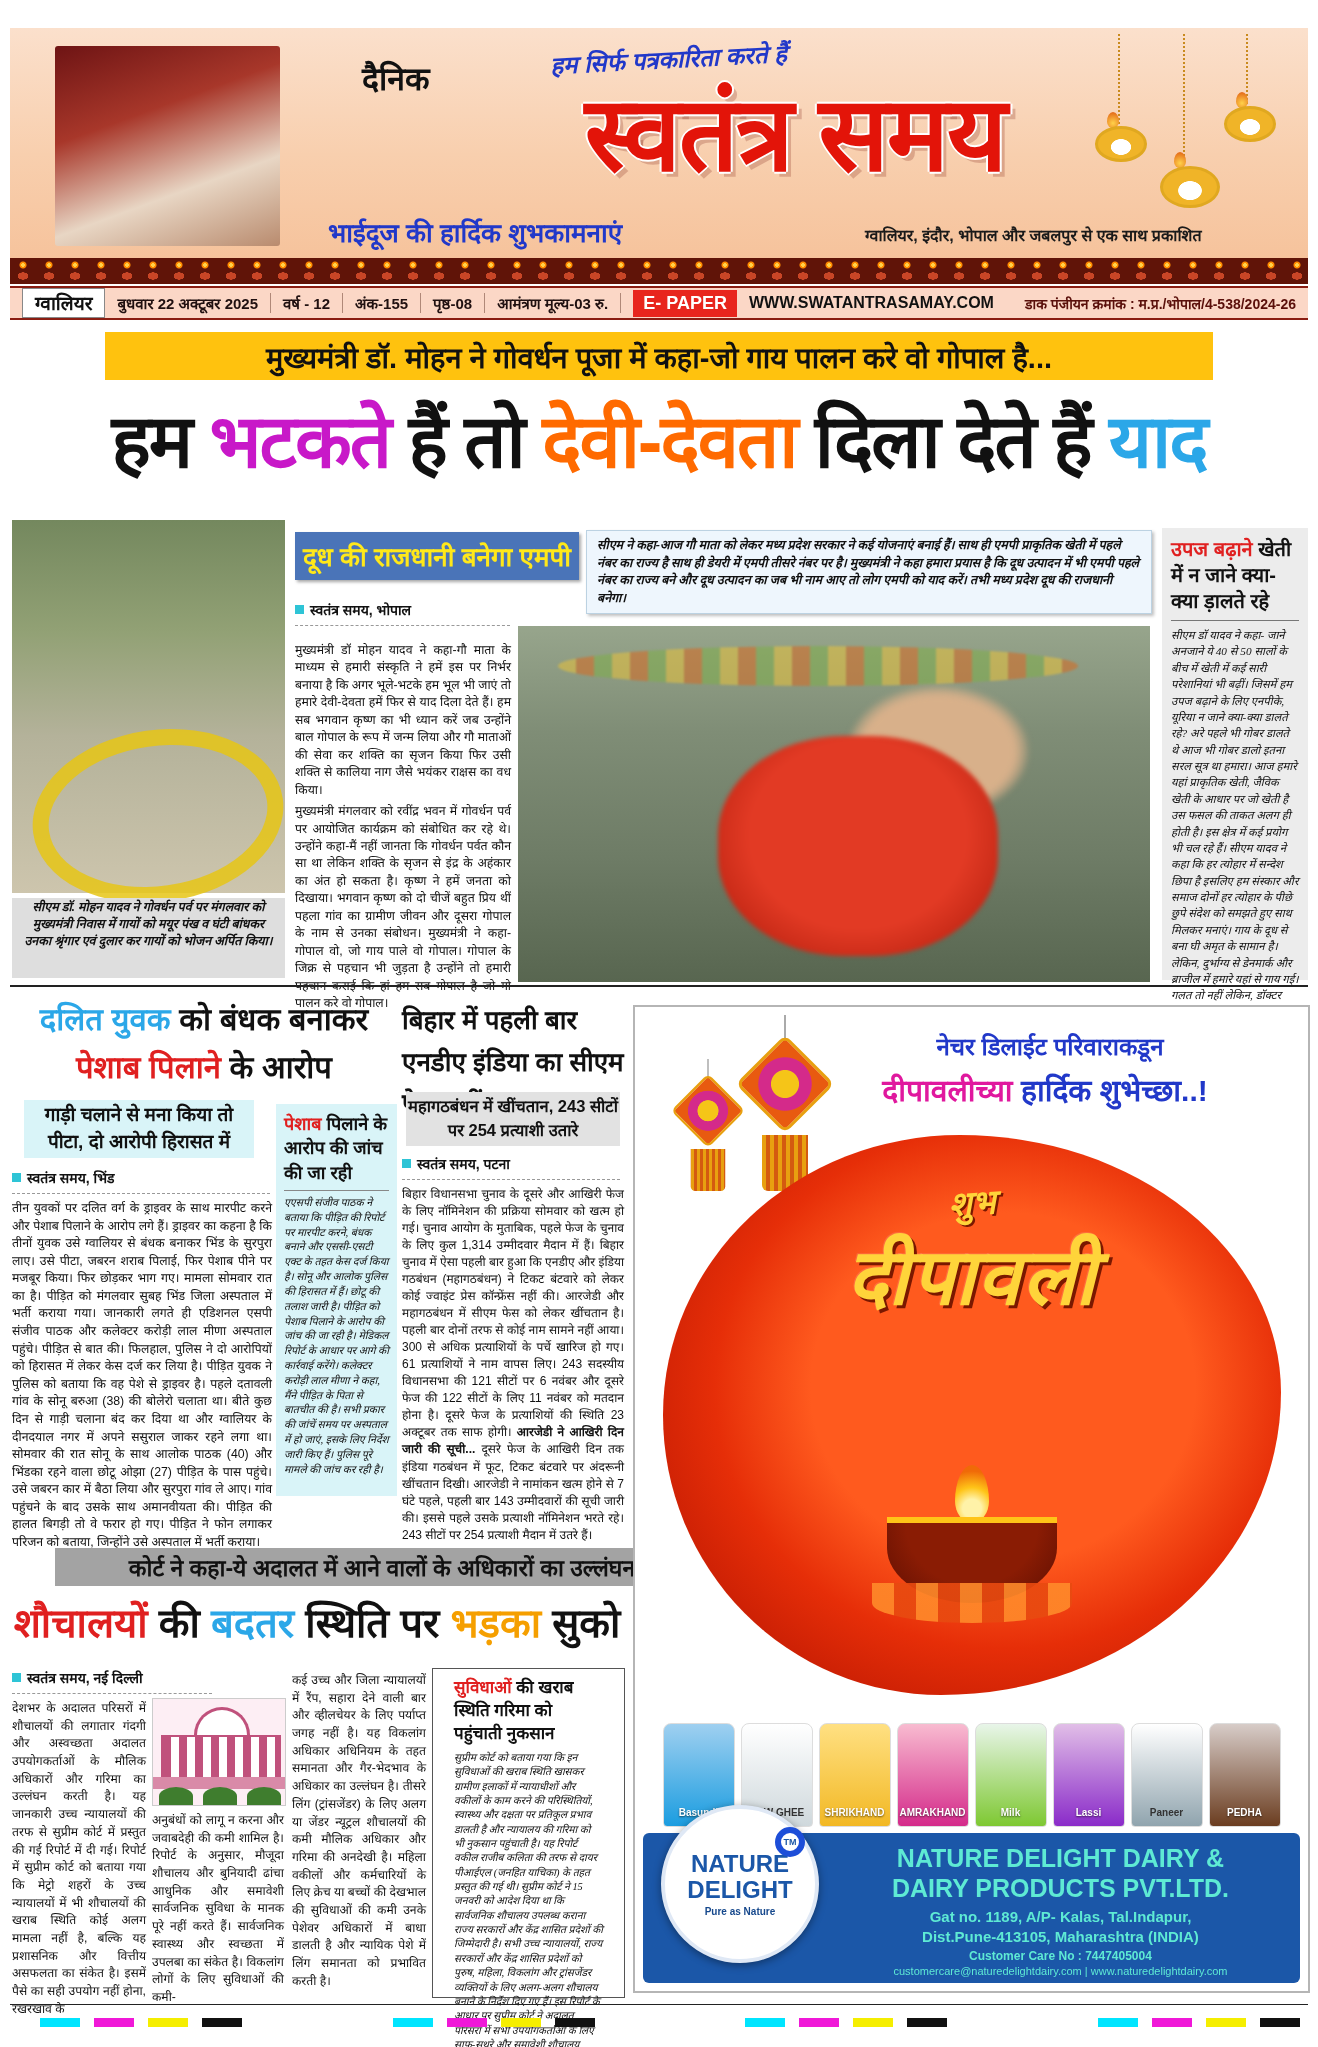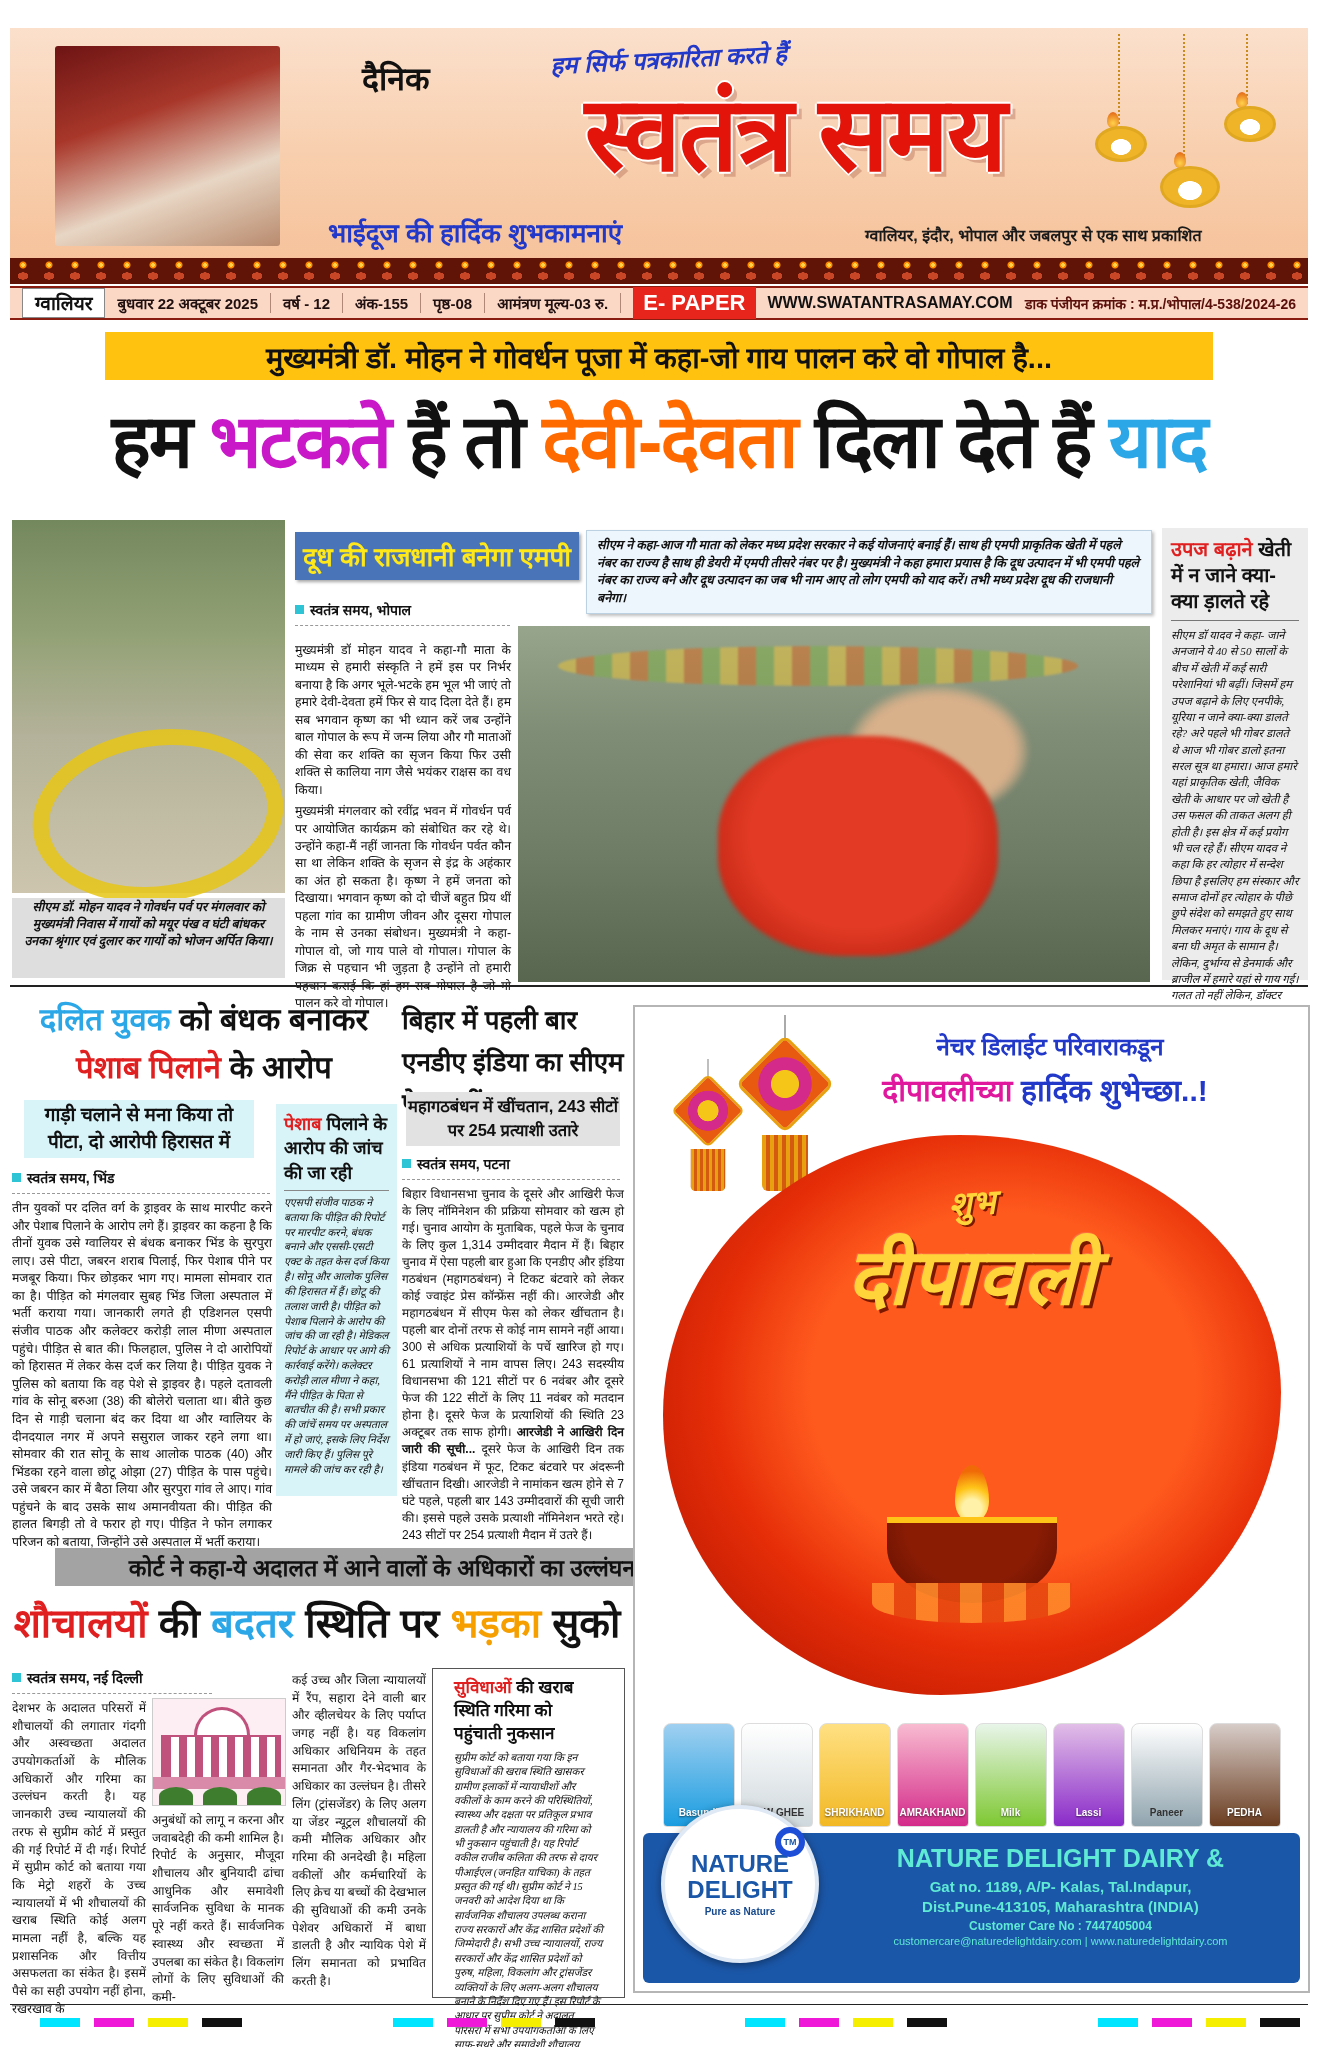--- a/index.html
+++ b/index.html
@@ -33,21 +33,21 @@
       radial-gradient(ellipse 9px 6px at 13px 18px,#c84526 0 60%,#601408 61% 100%);
     background-size:26px 26px;background-repeat:repeat-x;}
 
   
   .infobar{left:10px;top:286px;width:1298px;height:34px;background:#fbd7c6;
     border-top:2px solid #8a1d12;border-bottom:2px solid #8a1d12;display:flex;align-items:center;
     padding:0 12px;box-sizing:border-box;gap:12px;font-weight:700;}
   .city{background:#fff;border:1px solid #888;padding:1px 12px;font-size:19px;font-weight:900;}
   .seg{font-size:15px;color:#201010;border-right:1px solid #b08878;padding-right:12px;}
   .seg:last-of-type{border-right:none;}
-  .epaper{background:#e8251d;color:#fff;font-size:22px;font-weight:900;padding:3px 10px;}
+  .epaper{background:#e8251d;color:#fff;font-size:18px;font-weight:900;padding:3px 10px;}
   .website{font-size:16px;font-weight:900;}
   .postal{margin-left:auto;font-size:14px;color:#5a0f0a;}
 
   
   .kicker{left:105px;top:332px;width:1108px;height:48px;background:#ffc20e;display:flex;
     align-items:center;justify-content:center;font-size:29px;font-weight:900;}
 
   
   .headline{left:0;top:388px;width:1318px;height:120px;text-align:center;font-size:74px;
     font-weight:900;letter-spacing:-2px;line-height:1.45;white-space:nowrap;}
@@ -367,20 +367,21 @@
     </div>
     <div class="ad-blue">
       <div class="logo-circ">
         <div class="logo-tm">TM</div>
         <div class="logo-n">NATURE</div>
         <div class="logo-n">DELIGHT</div>
         <div class="logo-sub">Pure as Nature</div>
       </div>
       <div class="ad-co">
         <div class="co-l">NATURE DELIGHT DAIRY &amp;</div>
+        <div class="co-l">DAIRY PRODUCTS PVT.LTD.</div>
         <div class="co-a">Gat no. 1189, A/P- Kalas, Tal.Indapur,</div>
         <div class="co-a" style="margin-top:0;">Dist.Pune-413105, Maharashtra (INDIA)</div>
         <div class="co-c">Customer Care No : 7447405004</div>
         <div class="co-e">customercare@naturedelightdairy.com | www.naturedelightdairy.com</div>
       </div>
     </div>
   </div>
 
   <div class="abs hline2"></div>
 

